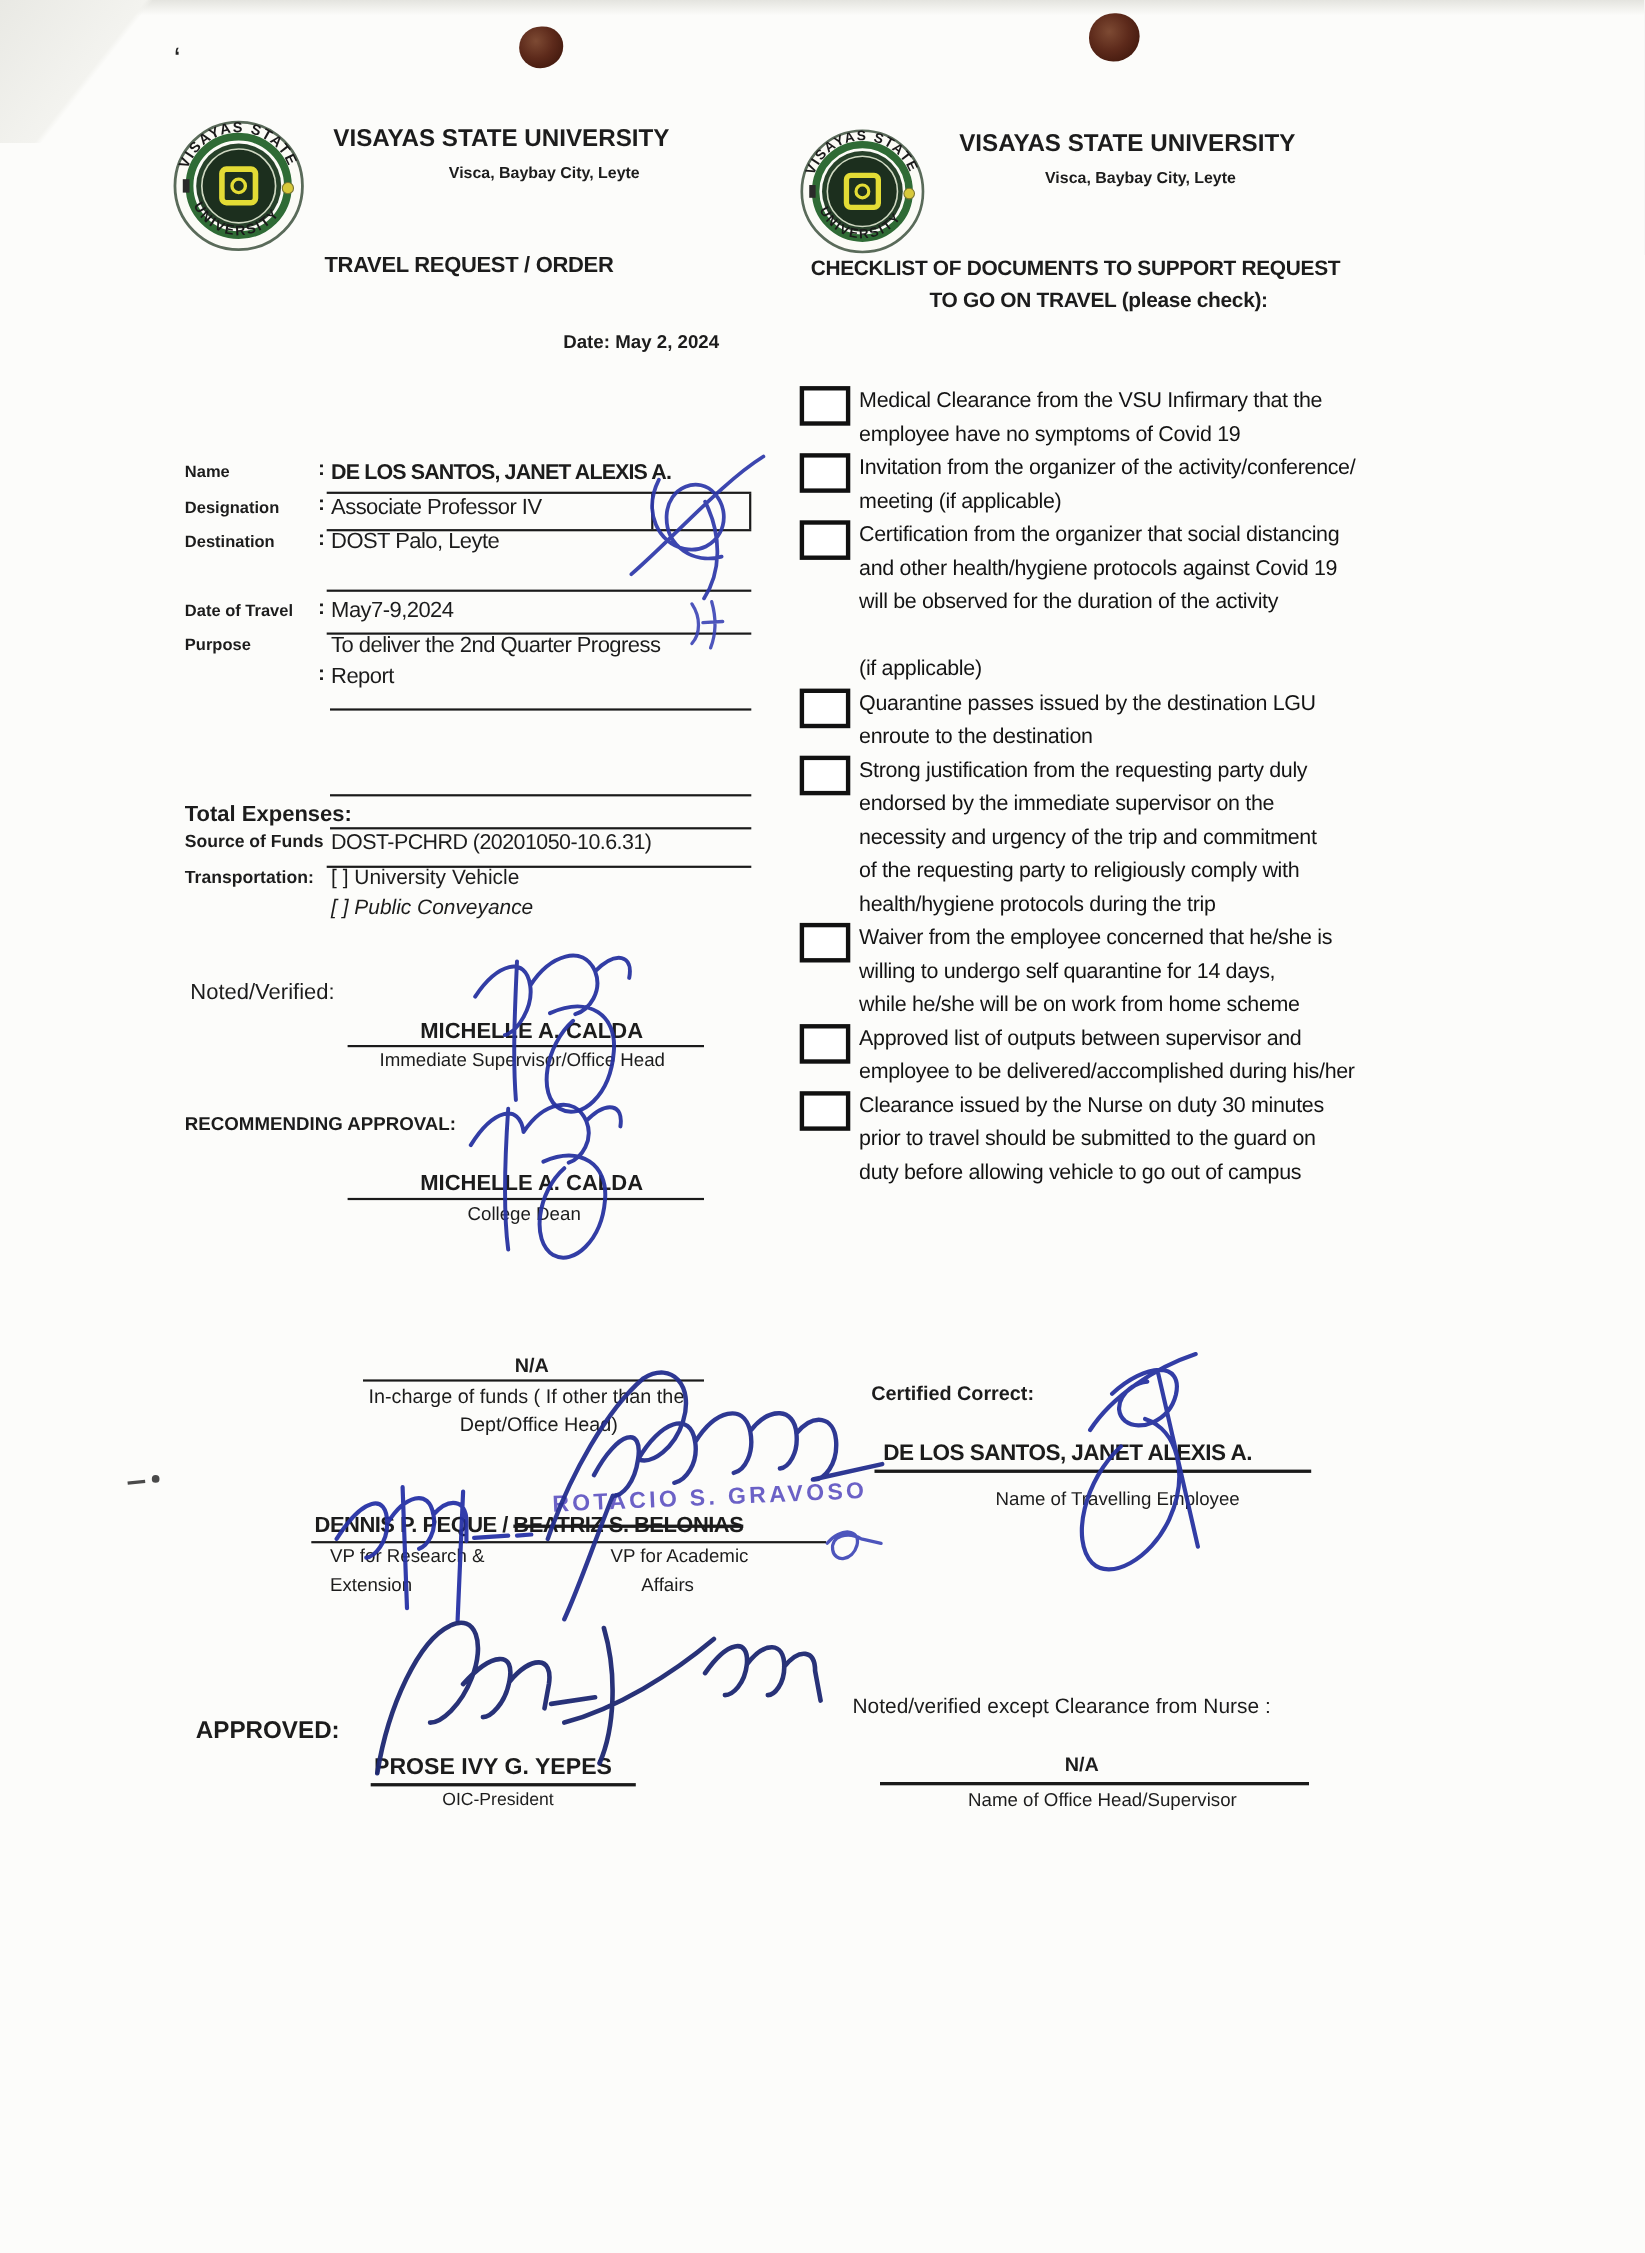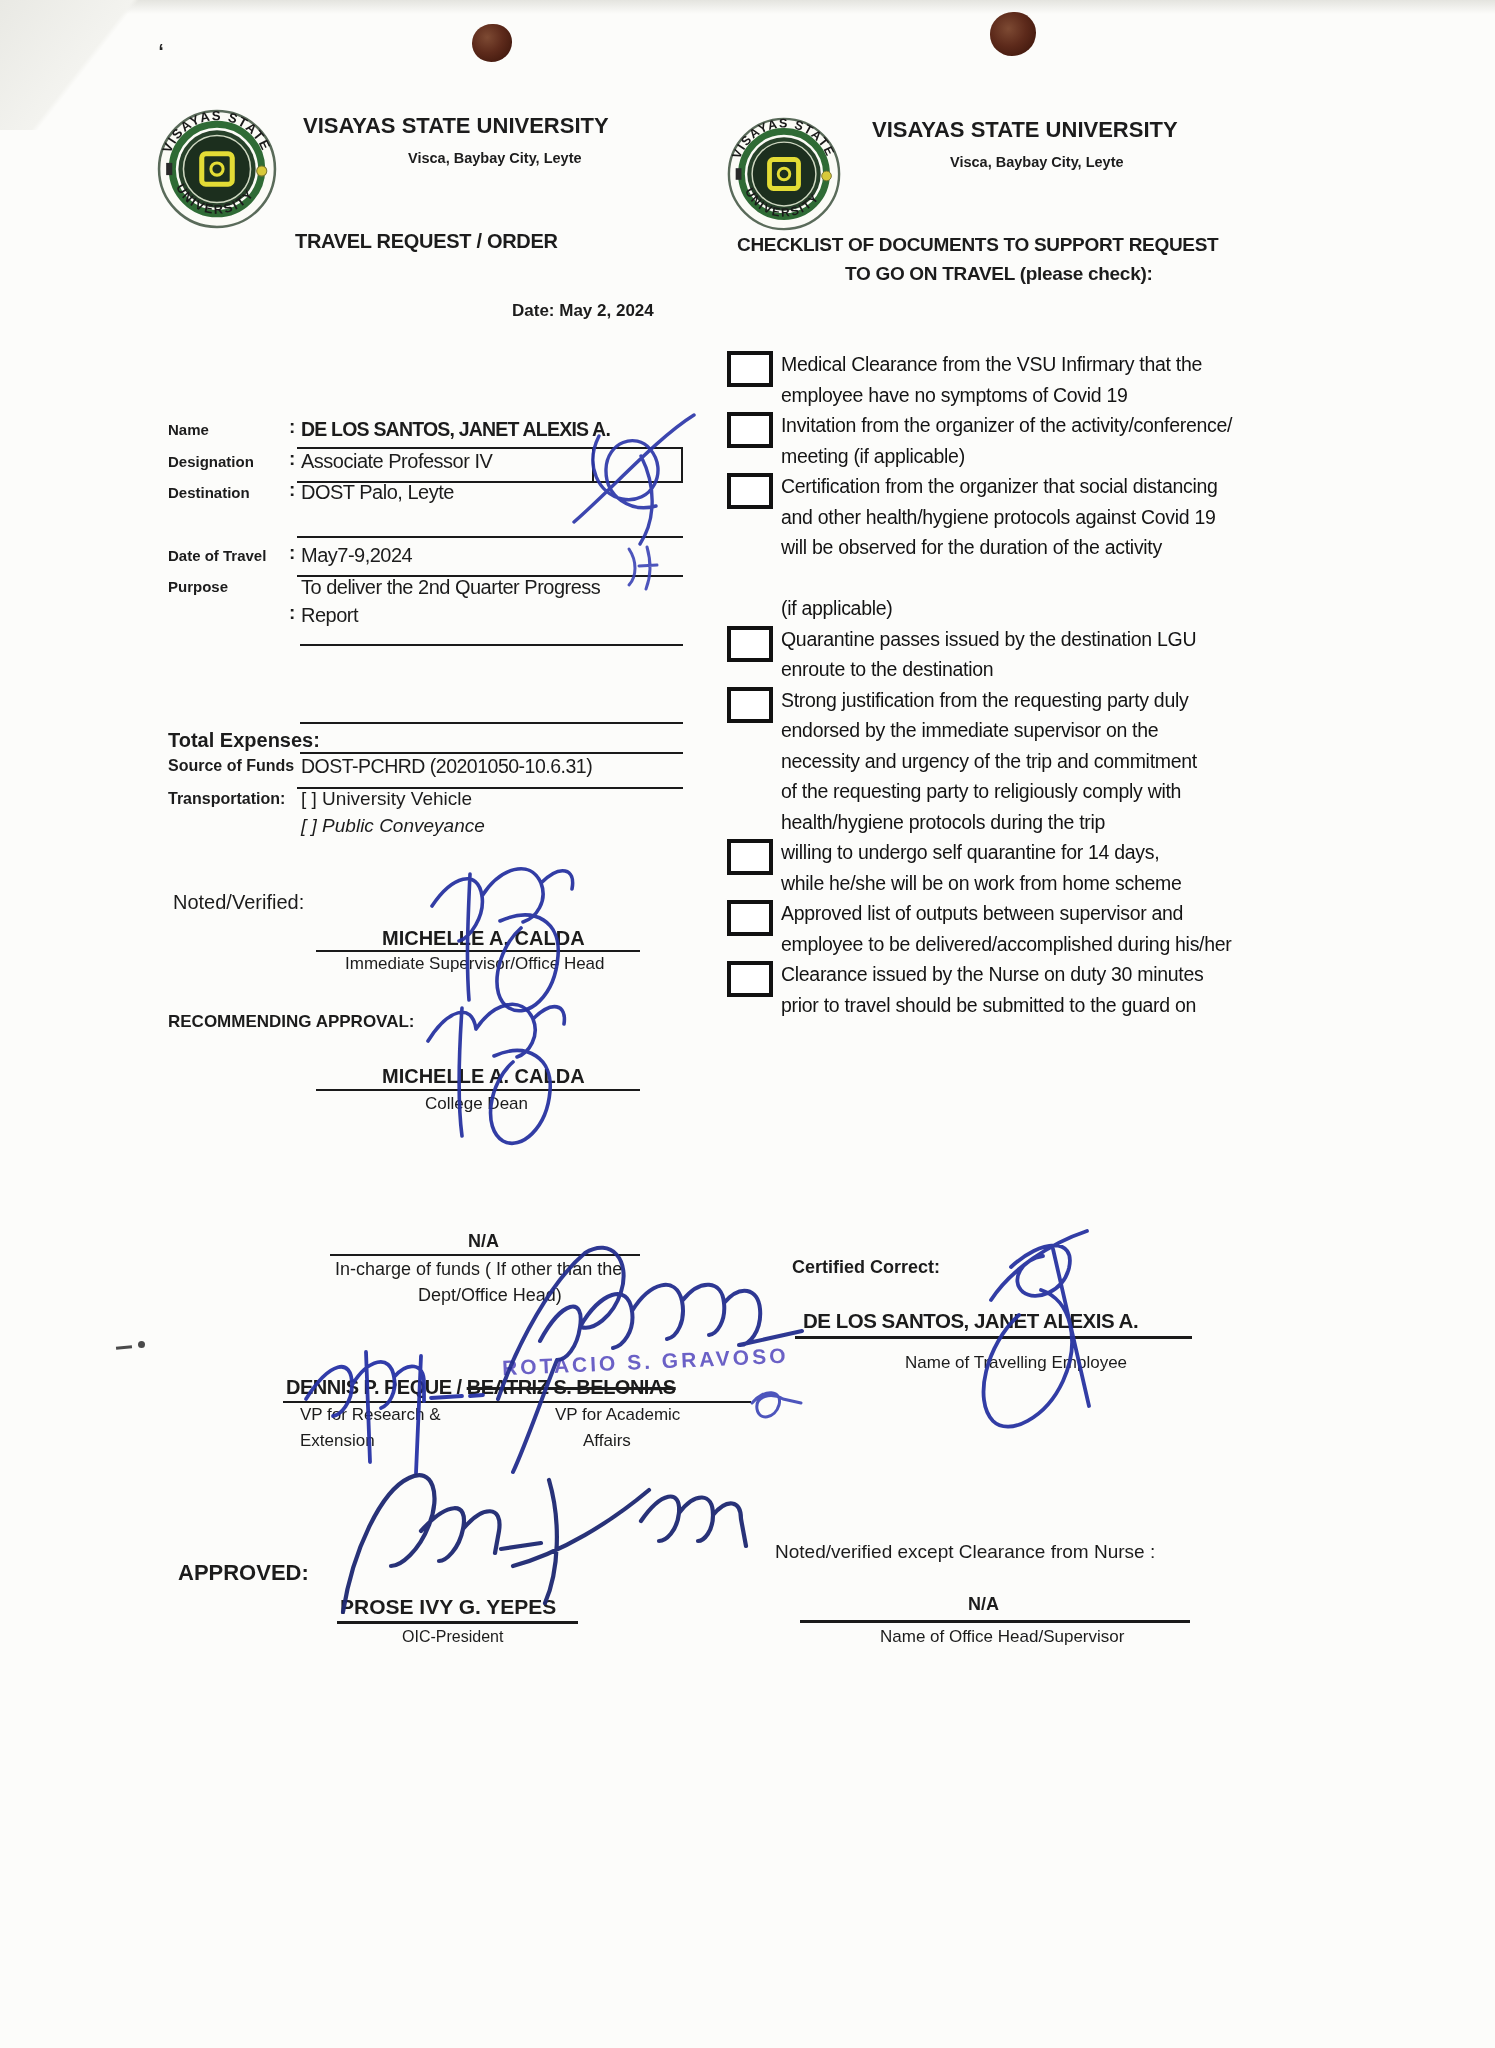--- a/index.html
+++ b/index.html
@@ -198,36 +198,38 @@
           <div class="chk-line">Strong justification from the requesting party duly</div>
           <div class="chk-line">endorsed by the immediate supervisor on the</div>
           <div class="chk-line">necessity and urgency of the trip and commitment</div>
           <div class="chk-line">of the requesting party to religiously comply with</div>
           <div class="chk-line">health/hygiene protocols during the trip</div>
         </div>
       </div>
       <div class="chk-item">
         <span class="chk-box"></span>
         <div class="chk-text">
+          <div class="chk-line">Waiver from the employee concerned that he/she is</div>
           <div class="chk-line">willing to undergo self quarantine for 14 days,</div>
           <div class="chk-line">while he/she will be on work from home scheme</div>
         </div>
       </div>
       <div class="chk-item">
         <span class="chk-box"></span>
         <div class="chk-text">
           <div class="chk-line">Approved list of outputs between supervisor and</div>
           <div class="chk-line">employee to be delivered/accomplished during his/her</div>
         </div>
       </div>
       <div class="chk-item">
         <span class="chk-box"></span>
         <div class="chk-text">
           <div class="chk-line">Clearance issued by the Nurse on duty 30 minutes</div>
           <div class="chk-line">prior to travel should be submitted to the guard on</div>
+          <div class="chk-line">duty before allowing vehicle to go out of campus</div>
         </div>
       </div>
     </div>
 
   <div class="t b" style="left:792px;top:1257px;font-size:18px;">Certified Correct:</div>
   <div class="t b" style="left:803px;top:1309px;font-size:20.5px;letter-spacing:-0.5px;">DE LOS SANTOS, JANET ALEXIS A.</div>
   <div class="rule" style="left:795px;top:1336px;width:397px;height:3px;"></div>
   <div class="t" style="left:905px;top:1353px;font-size:17px;">Name of Travelling Employee</div>
 
   <div class="t" style="left:775px;top:1541px;font-size:19px;">Noted/verified except Clearance from Nurse :</div>

